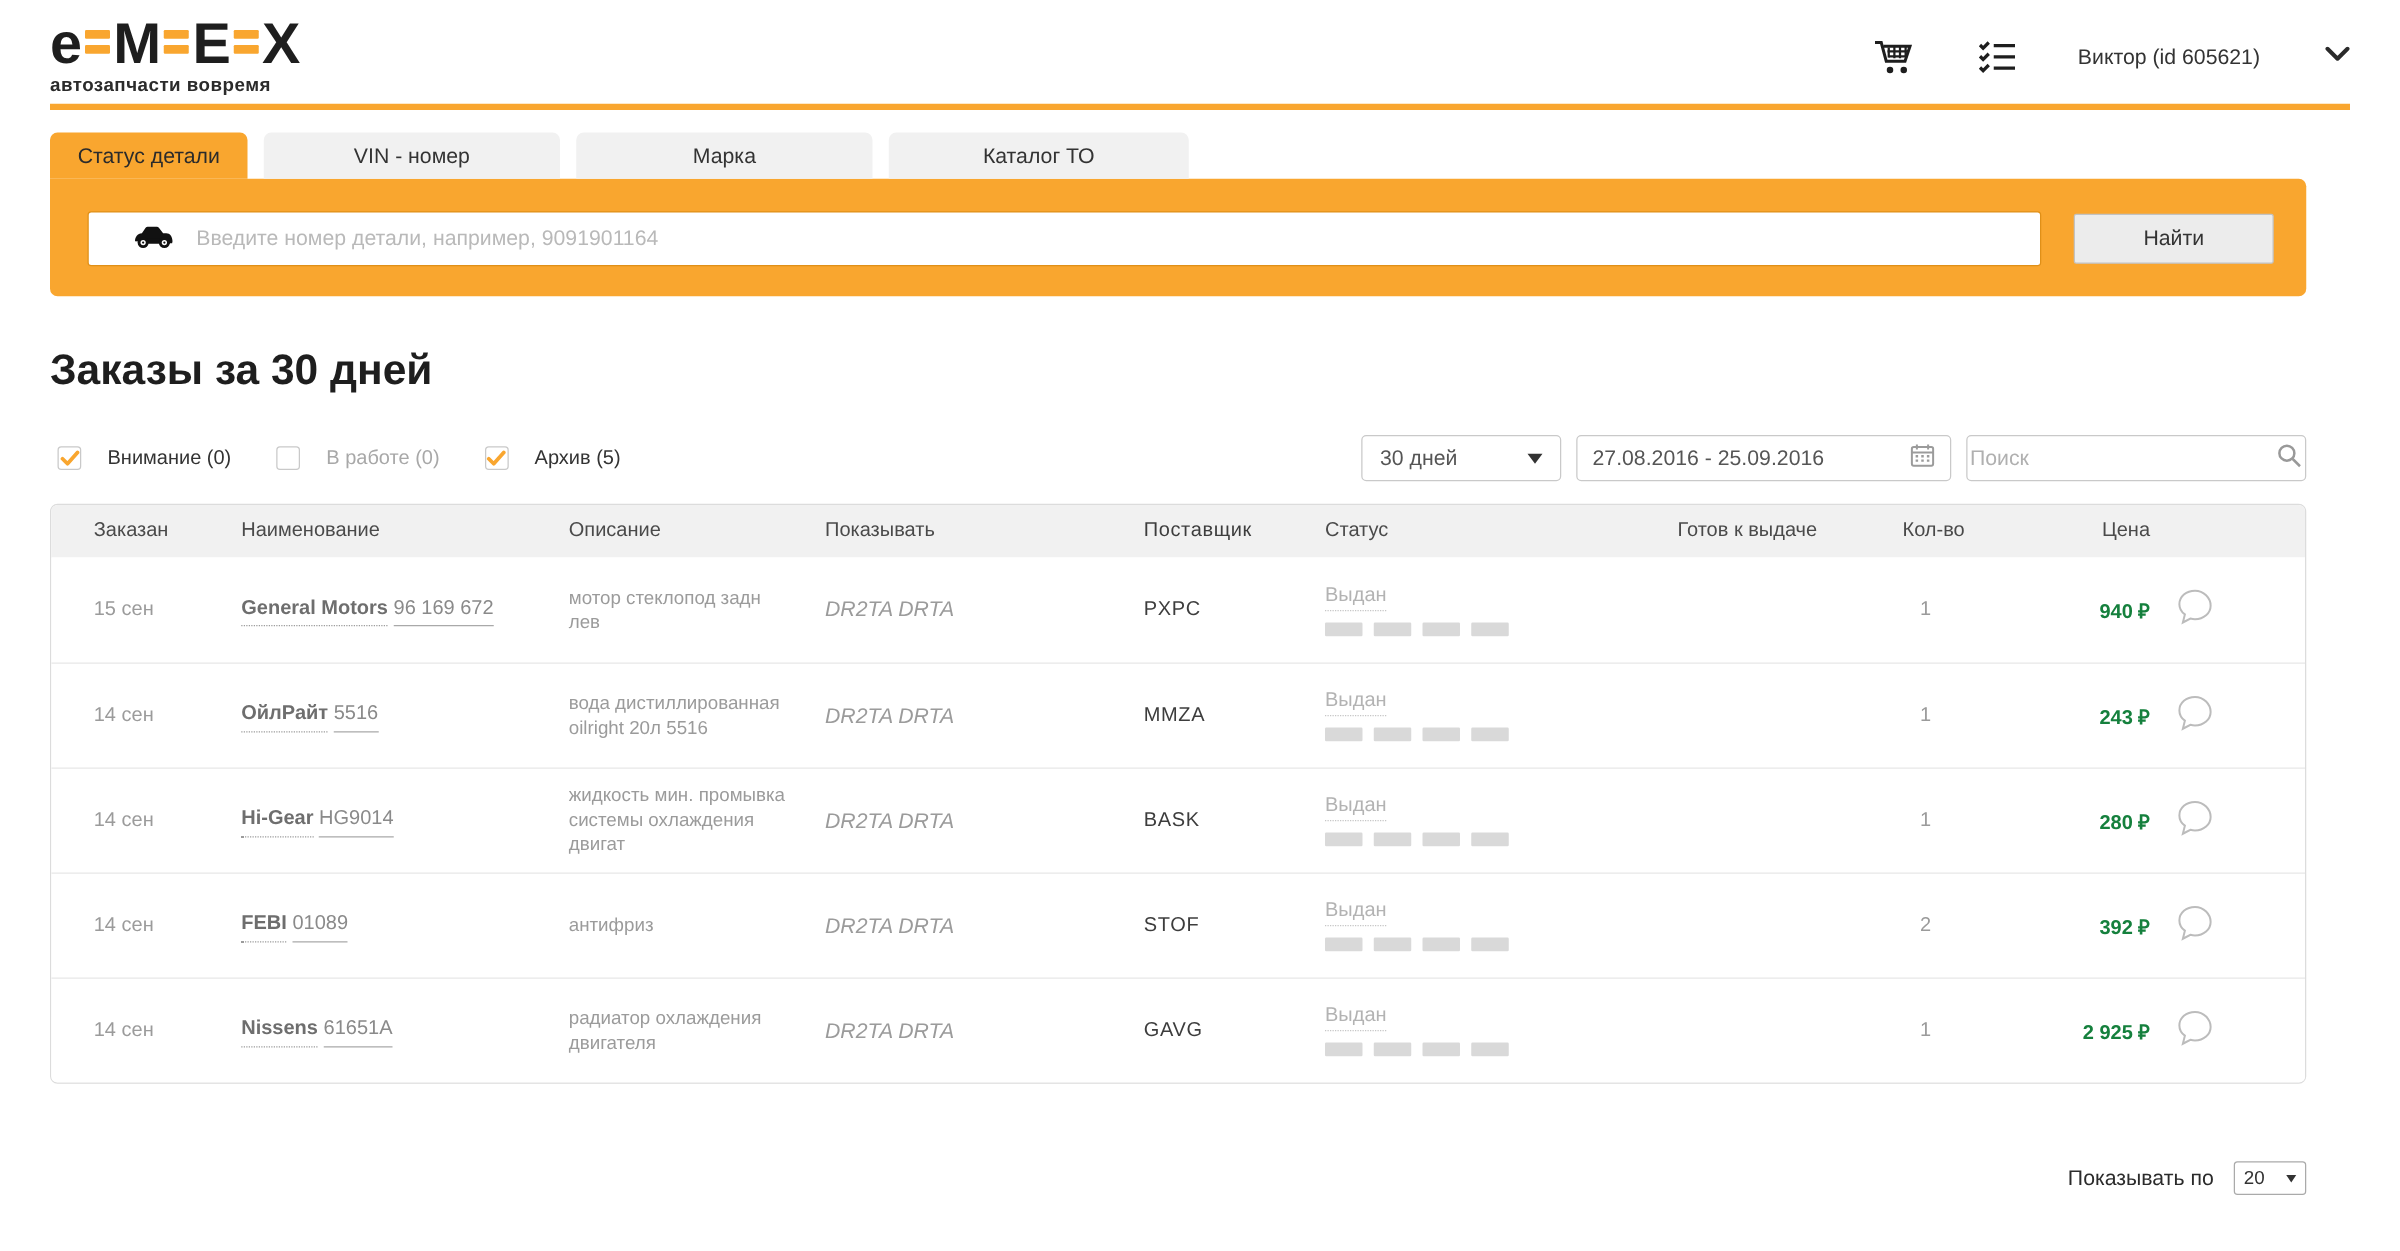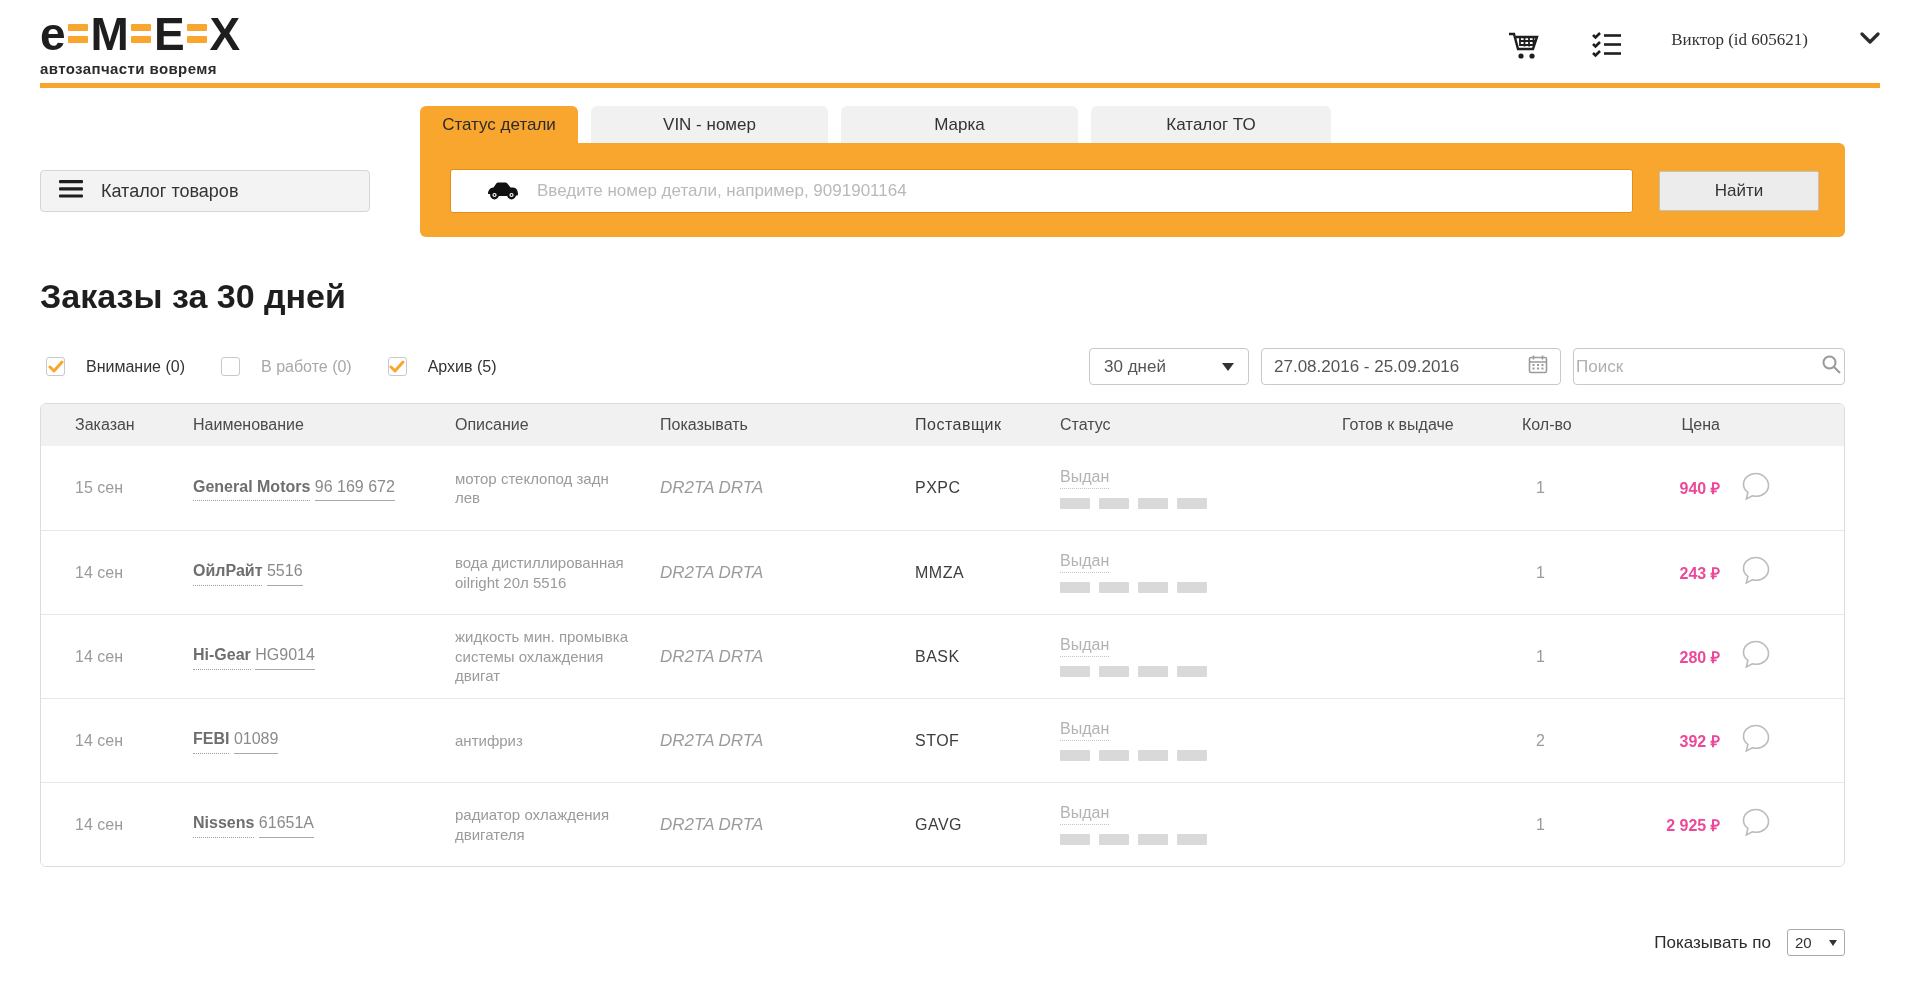--- a/index.html
+++ b/index.html
@@ -17,21 +17,21 @@
   }
   .logo { padding-top:4px; }
   .logo-word { display:flex; align-items:center; }
   .logo-letter {
     font-size:46px; font-weight:900; color:#1e1e1e; letter-spacing:-1px; line-height:1;
   }
   .logo-bars { display:inline-flex; flex-direction:column; gap:5px; margin:0 3px; }
   .logo-bars i { display:block; width:20px; height:7px; background:#f9a62f; border-radius:1px; }
   .logo-tagline { font-size:15px; font-weight:bold; color:#2b2b2b; margin-top:3px; letter-spacing:.4px; }
 
-  .topbar-right { display:flex; align-items:flex-start; gap:48px; padding-top:8px;font-family:Liberation Serif, serif; }
+  .topbar-right { display:flex; align-items:center; gap:48px; padding-top:8px; }
   .icon-btn { cursor:pointer; display:flex; align-items:center; }
   .user-menu { display:flex; align-items:center; gap:52px; cursor:pointer; }
   .user-name { font-size:17px; color:#333; }
 
   
   .search-section { display:flex; align-items:flex-end; margin:18px 75px 0 40px; }
   .catalog-btn {
     width:330px; height:42px; margin-bottom:25px; margin-right:50px; flex:none;
     background:#f3f3f3; border:1px solid #d6d6d6; border-radius:4px;
     display:flex; align-items:center; gap:18px; padding:0 18px; cursor:pointer;
@@ -104,21 +104,21 @@
     border-top:1px solid #e8e8e8; padding-left:34px; font-size:16px;
   }
   .c-date { width:118px; flex:none; color:#9b9b9b; }
   .c-name { width:262px; flex:none; padding-right:60px; line-height:1.55; }
   .c-desc { width:205px; flex:none; padding-right:30px; color:#9b9b9b; font-size:15px; line-height:1.3; }
   .c-note { width:255px; flex:none; color:#9b9b9b; font-style:italic; font-size:17px; }
   .c-sup  { width:145px; flex:none; color:#3d3d3d; letter-spacing:.5px; }
   .c-status { width:282px; flex:none; }
   .c-ready { width:180px; flex:none; }
   .c-qty { width:138px; flex:none; color:#9b9b9b; padding-left:14px; }
-  .c-price { width:60px; flex:none; text-align:right; color:#ec4899; font-weight:bold; white-space:nowrap; }
+  .c-price { width:60px; flex:none; text-align:right; color:#15803d; font-weight:bold; white-space:nowrap; }
   .c-chat { flex:1; padding-left:20px; }
   .t-header .c-date { color:#4a4a4a; }
   .t-header .c-note, .t-header .c-desc { color:#4a4a4a; font-style:normal; font-size:16px; }
   .t-header .c-qty { padding-left:0; color:#4a4a4a; }
   .t-header .c-price { font-weight:normal; color:#4a4a4a; }
 
   .brand-link {
     font-weight:bold; color:#6e6e6e; border-bottom:1px dotted #9c9c9c;
     cursor:pointer; display:inline-block; padding-bottom:1px;
   }
@@ -195,30 +195,20 @@
       <span>
         <svg width="20" height="13" viewBox="0 0 20 13" fill="none" stroke="#2b2b2b" stroke-width="3.2" stroke-linecap="round" stroke-linejoin="round">
           <path d="M2 2 l8 8 8-8"></path>
         </svg>
       </span>
     </div>
   </div>
 </header>
 
 <section class="search-section">
-  <div class="catalog-btn">
-    <span>
-      <svg width="24" height="18" viewBox="0 0 24 18">
-        <rect x="0" y="0" width="24" height="3.2" rx="1" fill="#1e1e1e"></rect>
-        <rect x="0" y="7.2" width="24" height="3.2" rx="1" fill="#1e1e1e"></rect>
-        <rect x="0" y="14.4" width="24" height="3.2" rx="1" fill="#1e1e1e"></rect>
-      </svg>
-    </span>
-    <span>Каталог товаров</span>
-  </div>
 
   <div class="search-block">
     <div class="tabs">
       <div class="tab tab-0">Статус детали</div>
       <div class="tab tab-1">VIN - номер</div>
       <div class="tab tab-2">Марка</div>
       <div class="tab tab-3">Каталог ТО</div>
     </div>
     <div class="search-panel">
       <div class="search-field">

